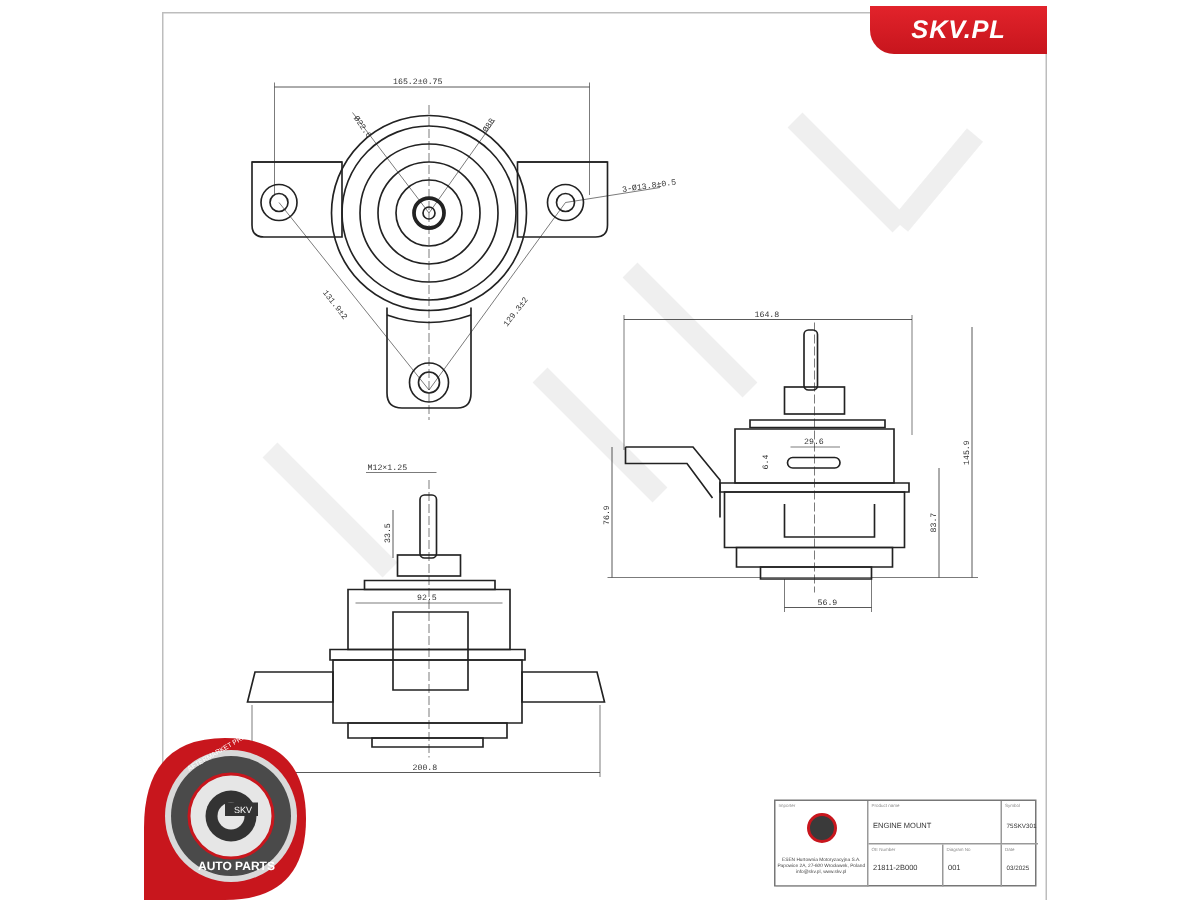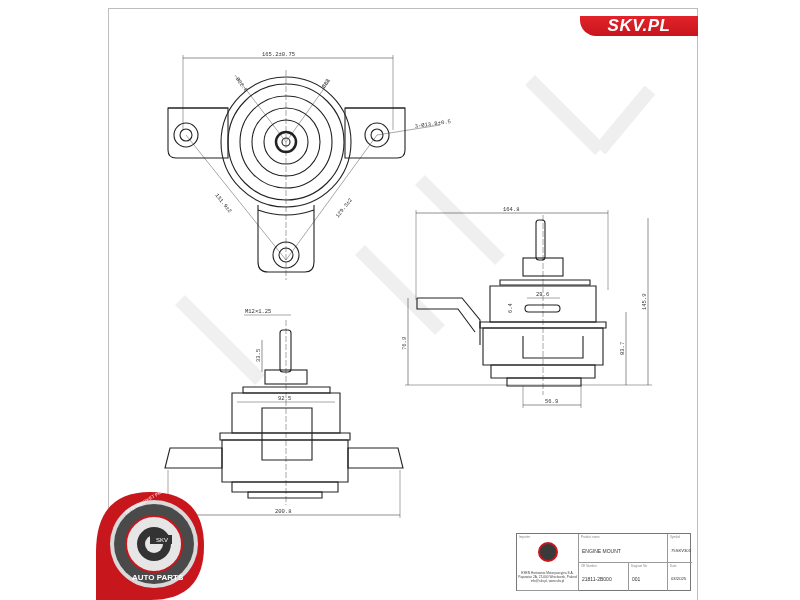--- a/index.html
+++ b/index.html
@@ -1,18 +1,18 @@
 <!DOCTYPE html>
 <html><head>
 <meta charset="utf-8">
 <style>
   html,body{margin:0;padding:0;background:#ffffff;}
   body{width:800px;height:600px;position:relative;overflow:hidden;font-family:"Liberation Sans",sans-serif;}
   .frame{position:absolute;left:108px;top:8px;width:590px;height:592px;border-left:1px solid #bdbdbd;border-top:1px solid #bdbdbd;border-right:1px solid #bdbdbd;box-sizing:border-box;}
-  .brand{position:absolute;left:580px;top:16px;width:118px;height:20px;background:linear-gradient(180deg,#e2232b,#c7151d);border-bottom-left-radius:16px;display:flex;align-items:center;justify-content:center;}
+  .brand{position:absolute;left:580px;top:4px;width:118px;height:32px;background:linear-gradient(180deg,#e2232b,#c7151d);border-bottom-left-radius:16px;display:flex;align-items:center;justify-content:center;}
   .brand span{color:#fff;font-weight:bold;font-style:italic;font-size:17px;letter-spacing:0.5px;}
   svg.drawing{position:absolute;left:0;top:0;}
   .dim{font-family:"Liberation Mono",monospace;font-size:5.5px;fill:#333;}
   .tb{position:absolute;left:516px;top:533px;width:175px;height:58px;border:1px solid #777;box-sizing:border-box;font-family:"Liberation Sans",sans-serif;}
   .tb .cell{position:absolute;box-sizing:border-box;border-right:1px solid #999;border-bottom:1px solid #999;}
   .tb .lbl{position:absolute;left:2px;top:1px;font-size:3px;color:#888;}
   .tb .val{position:absolute;left:3px;font-size:5px;color:#333;}
   .tb .addr{position:absolute;left:0;right:0;text-align:center;font-size:3.2px;color:#444;line-height:4px;}
   .seal{position:absolute;left:96px;top:492px;width:108px;height:108px;}
 </style>

